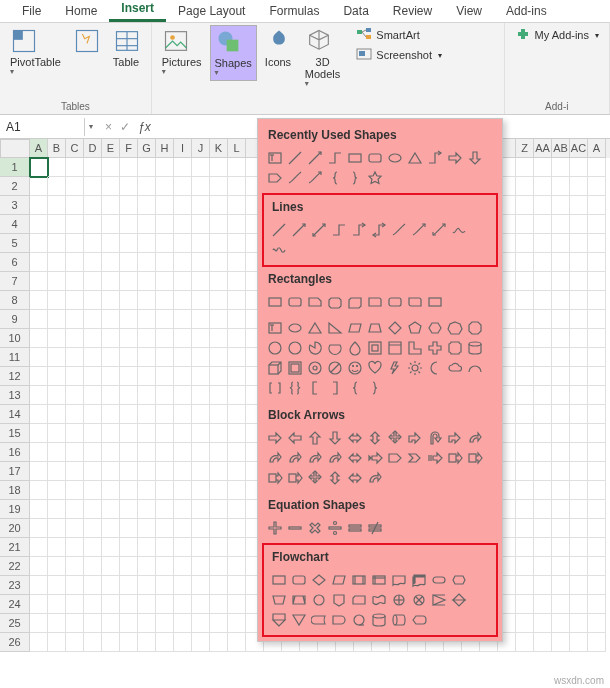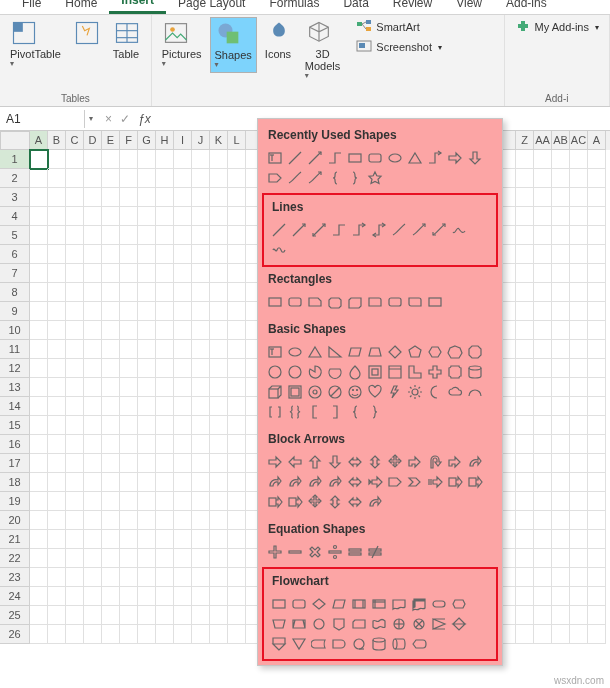--- a/index.html
+++ b/index.html
@@ -1,36 +1,36 @@
 <!DOCTYPE html>
 <html><head>
 <meta charset="utf-8">
 <style>
 * { box-sizing: border-box; margin: 0; padding: 0; font-family: 'Segoe UI', sans-serif; }
 body { background: #fff; width: 610px; height: 688px; overflow: hidden; position: relative; font-size: 12px; color: #333; }
 
 
-.tabs { display: flex; border-bottom: 1px solid #d4d4d4; height: 15px; padding-left: 10px; align-items: flex-end; }
+.tabs { display: flex; border-bottom: 1px solid #d4d4d4; height: 23px; padding-left: 10px; align-items: flex-end; }
 .tab { padding: 4px 12px; cursor: pointer; color: #444; }
 .tab.active { color: #217346; font-weight: 600; border-bottom: 3px solid #217346; }
 
 
 .ribbon { display: flex; background: #f3f3f3; border-bottom: 1px solid #ccc; height: 92px; }
 .group { display: flex; flex-direction: column; align-items: center; border-right: 1px solid #e0e0e0; padding: 2px 6px 0; }
 .group-row { display: flex; align-items: flex-start; gap: 4px; }
 .big-btn { display: flex; flex-direction: column; align-items: flex-start; padding: 2px 4px; cursor: pointer; text-align: center; line-height: 1.1; }
 .big-btn .icon { width: 28px; height: 28px; display: flex; align-items: center; justify-content: center; font-size: 20px; }
 .big-btn .label { font-size: 11px; margin-top: 1px; }
 .big-btn .dd { font-size: 8px; color: #666; }
 .group-label { font-size: 10px; color: #666; margin-top: auto; padding: 2px 0; }
 .mini-row { display: flex; flex-direction: column; gap: 0; }
 .mini-btn { display: flex; align-items: center; gap: 4px; font-size: 11px; padding: 2px 4px; cursor: pointer; }
 .mini-btn .micon { width: 16px; height: 16px; display: flex; align-items: center; justify-content: center; }
 
-.shapes-btn { background: #7dd3fc; border: 1px solid #b0b0b0; }
+.shapes-btn { background: #c4b5fd; border: 1px solid #b0b0b0; }
 
 
 .fbar { display: flex; align-items: center; border-bottom: 1px solid #ccc; height: 24px; background: #fff; }
 .namebox { width: 85px; padding: 2px 6px; border-right: 1px solid #ccc; font-size: 12px; }
 .fbar-icons { display: flex; gap: 8px; padding: 0 8px; color: #999; }
 .fx { font-style: italic; color: #555; }
 
 
 .sheet { position: relative; }
 .colheads { display: flex; background: #f0f0f0; height: 19px; }
@@ -1359,21 +1359,20 @@
           <path d="M2 4h10a2 2 0 0 1 2 2v6H4a2 2 0 0 1-2-2z"></path>
         </svg>
       </div>
       <div class="shp">
         <svg viewBox="0 0 16 16">
           <rect x="2" y="4" width="12" height="8"></rect>
         </svg>
       </div>
     </div>
 
-  <div class="sect-title">Basic Shapes</div>
   <div class="sect-grid" id="g-basic">
       <div class="shp">
         <svg viewBox="0 0 16 16">
           <rect x="2" y="3" width="12" height="10"></rect>
           <line x1="5" y1="5" x2="5" y2="11"></line>
           <line x1="3" y1="5" x2="7" y2="5"></line>
         </svg>
       </div>
       <div class="shp">
         <svg viewBox="0 0 16 16">

